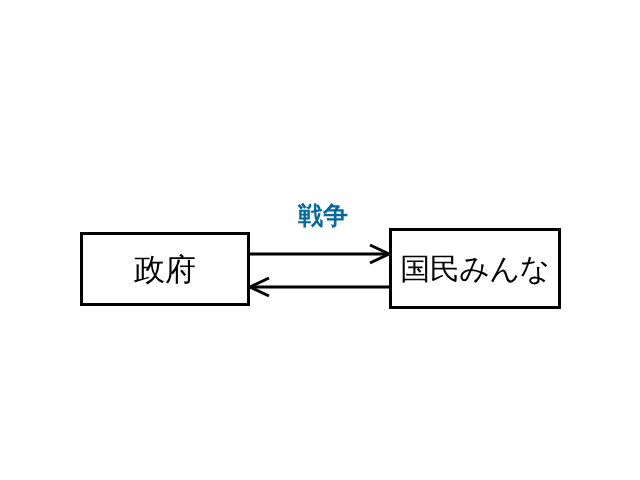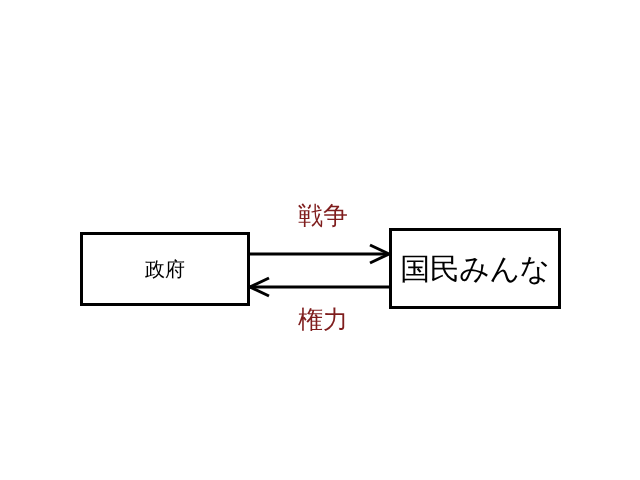--- a/index.html
+++ b/index.html
@@ -53,21 +53,21 @@
     position: absolute;
     box-sizing: border-box;
     border: 3px solid #000000;
     background: #ffffff;
     display: flex;
     align-items: center;
     justify-content: center;
   }
 
   .node-label {
-    font-size: 20px;
+    font-size: 31px;
     line-height: 34px;
     font-weight: normal;
     white-space: nowrap;
     color: #000000;
   }
 
   #node-government {
     left: 80px;
     top: 232px;
     width: 170px;
@@ -84,24 +84,24 @@
   #node-citizens .node-label {
     font-size: 30px;
     letter-spacing: -0.5px;
   }
 
   
   .edge-label {
     position: absolute;
     font-size: 25px;
     line-height: 28px;
-    font-weight: normal;
+    font-weight: bold;
     white-space: nowrap;
     text-align: center;
-    color: #7f1d1d;
+    color: #0369a1;
   }
 
   #edge-label-war {
     left: 263px;
     top: 202px;
     width: 120px;
   }
 
   #edge-label-power {
     left: 263px;
@@ -143,16 +143,15 @@
     <div class="node-box" id="node-government">
       <span class="node-label">政府</span>
     </div>
 
     <div class="node-box" id="node-citizens">
       <span class="node-label">国民みんな</span>
     </div>
 
     <div class="edge-label" id="edge-label-war">戦争</div>
 
-    <div class="edge-label" id="edge-label-power">権力</div>
 
   </div>
 </div>
 
 </body></html>

